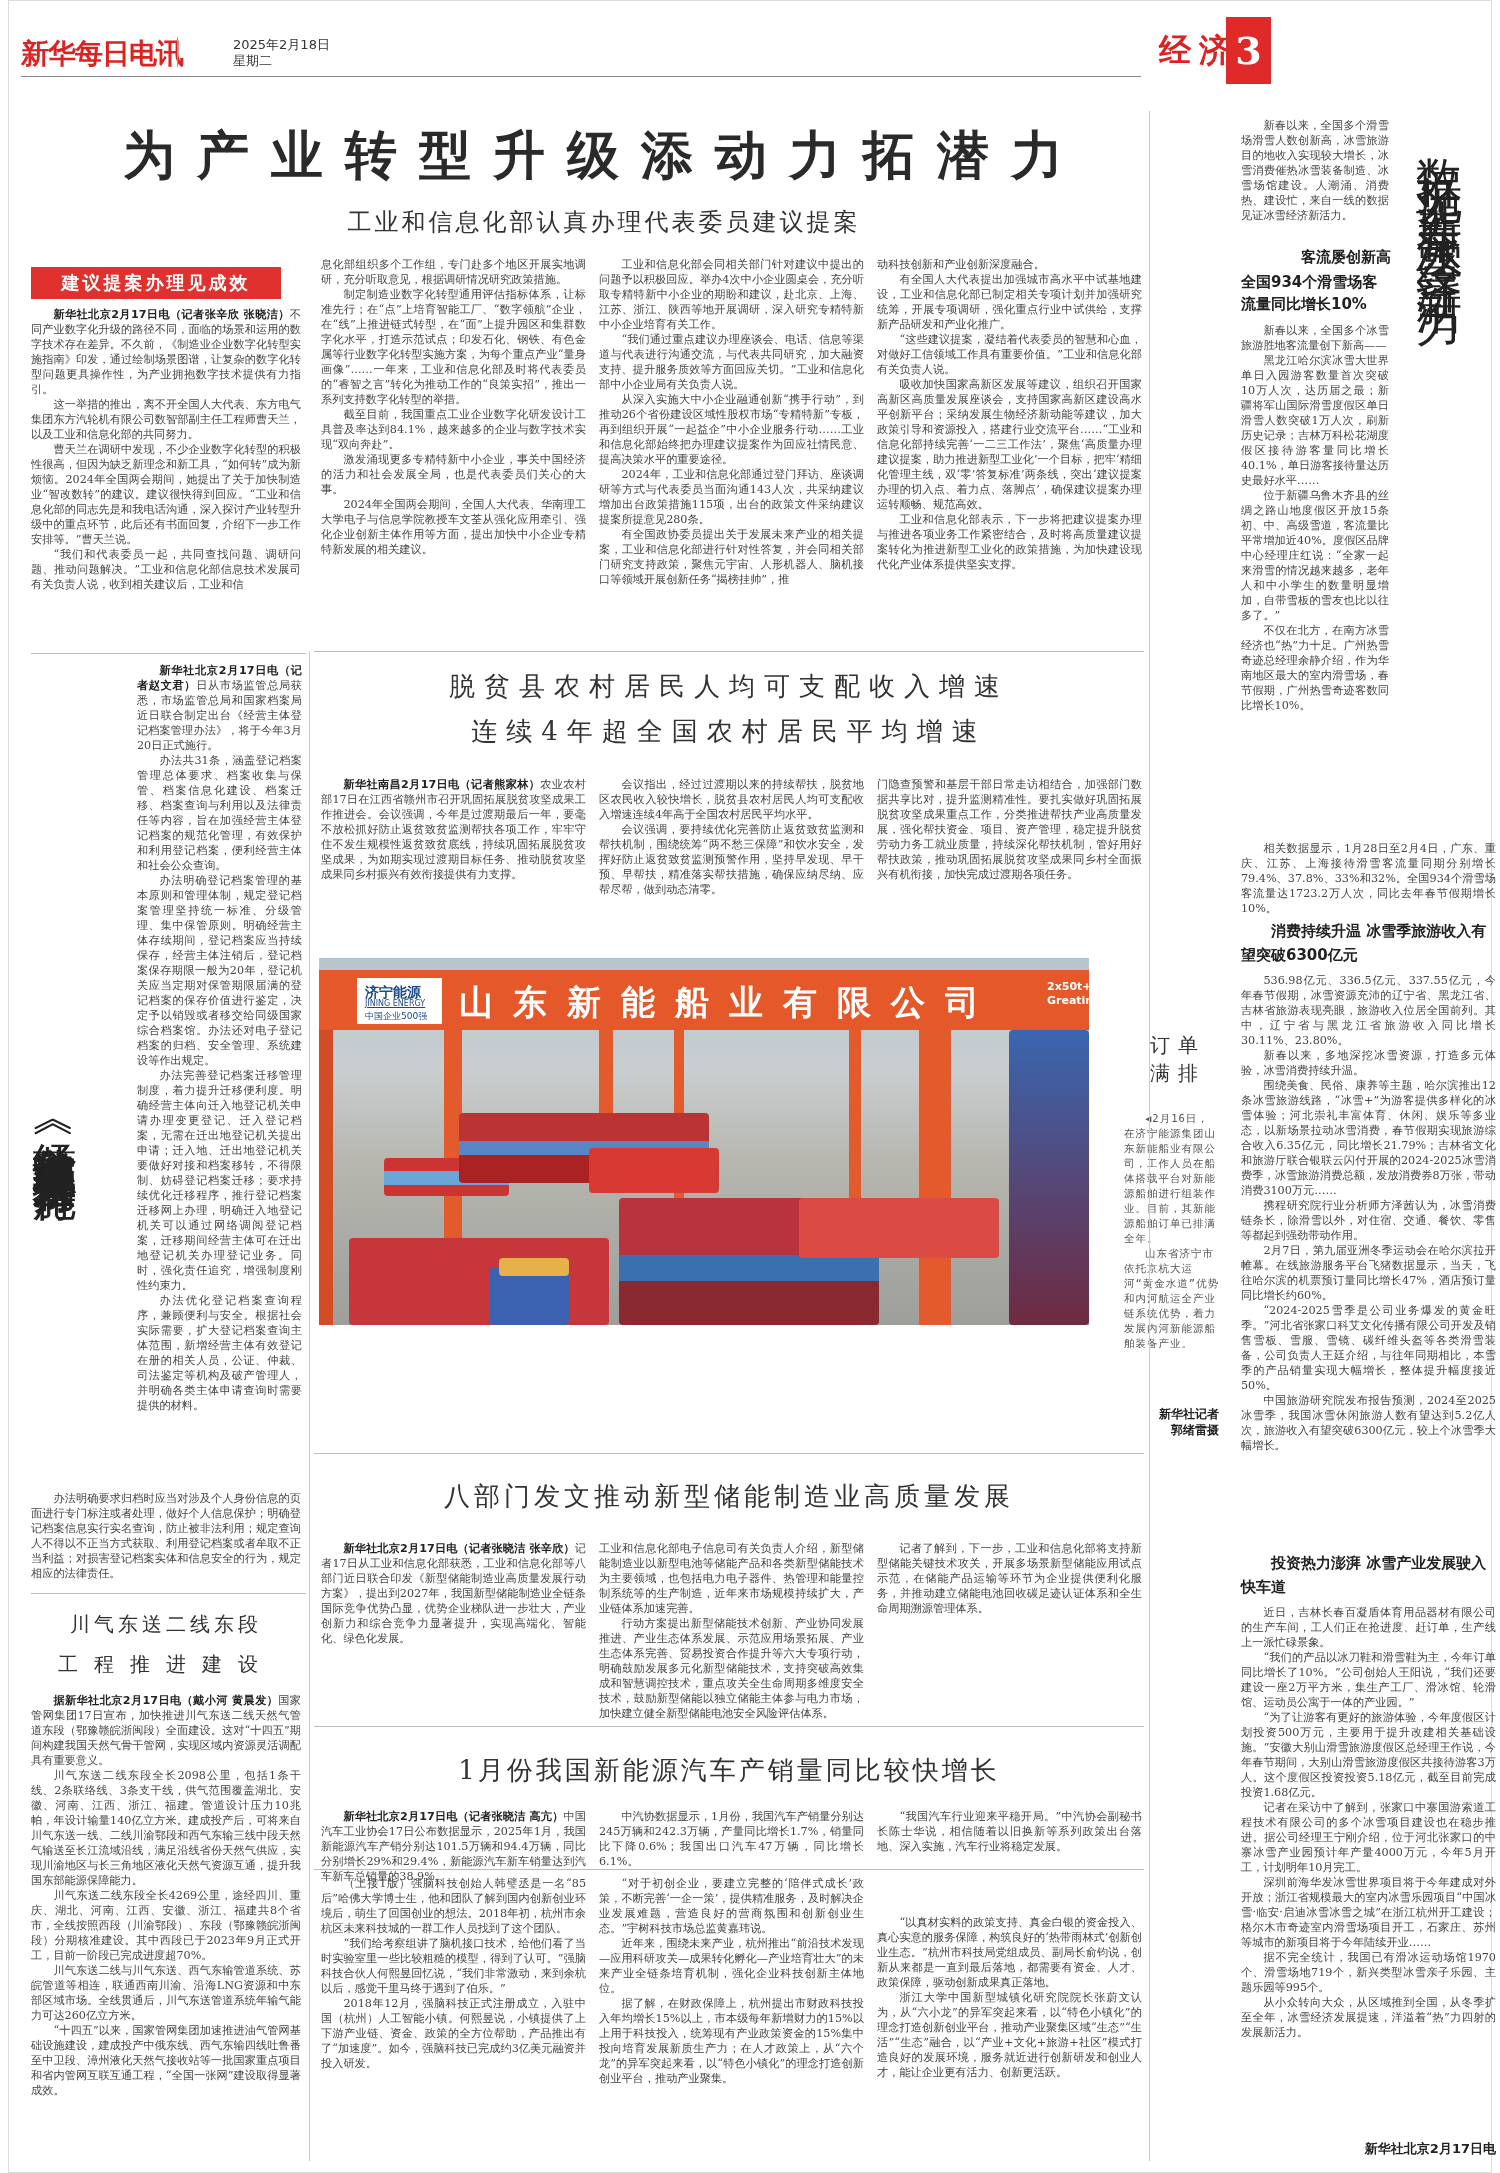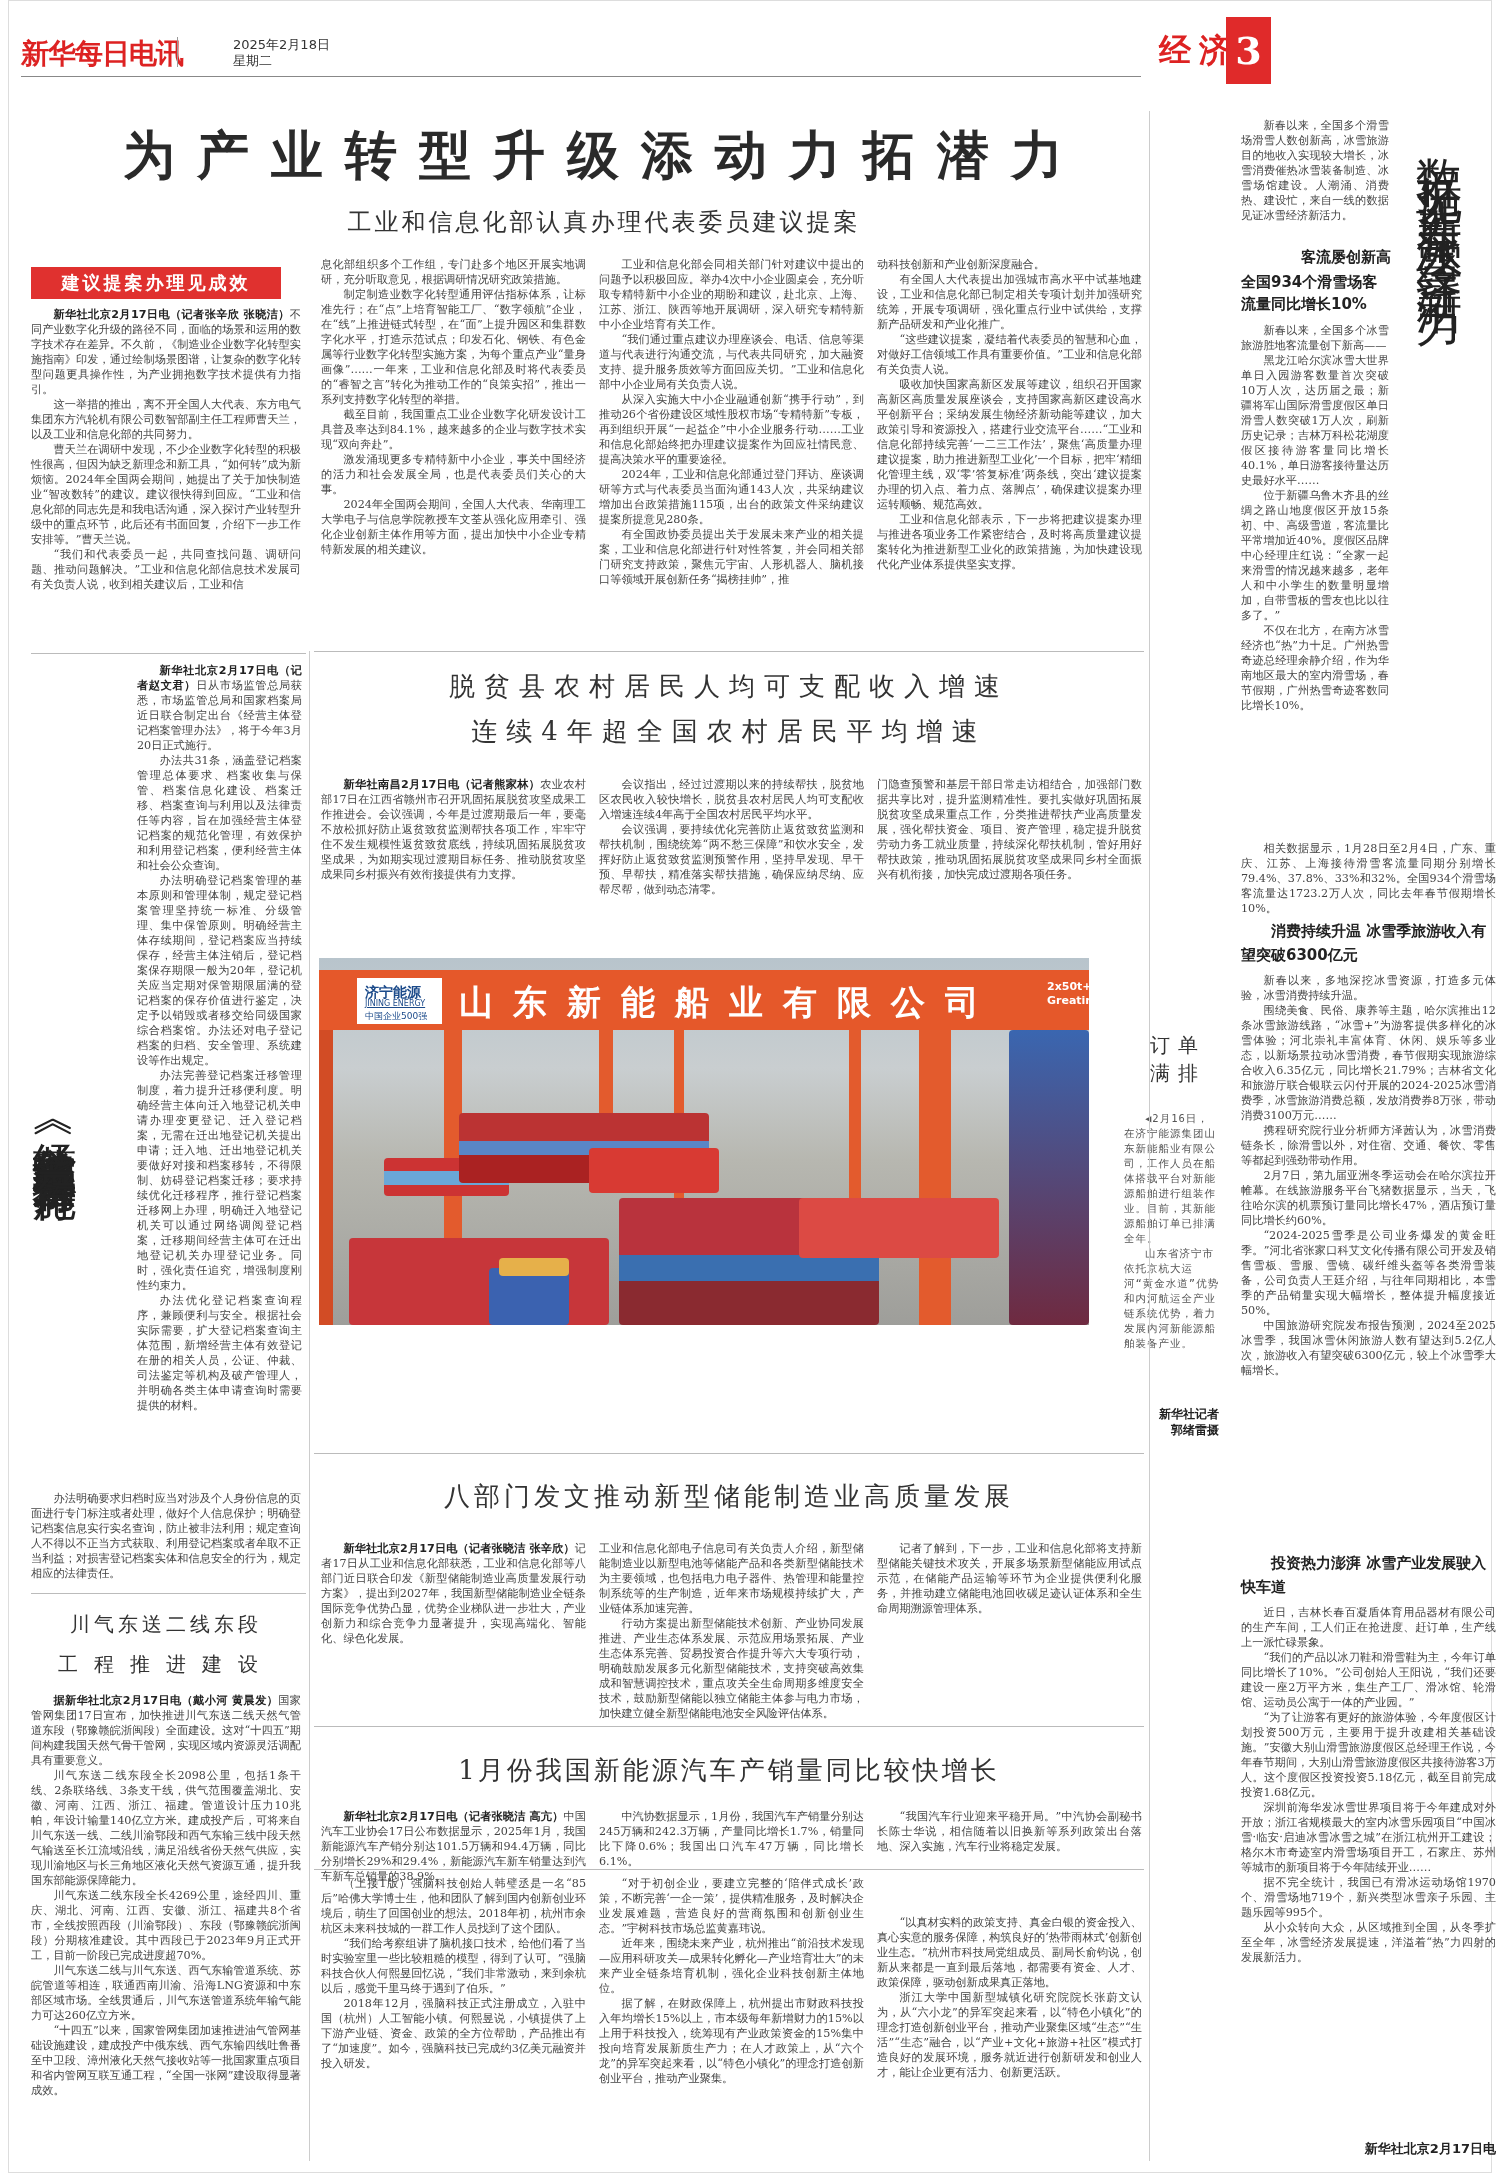--- a/index.html
+++ b/index.html
@@ -227,31 +227,33 @@
     <p>新春以来，全国多个冰雪旅游胜地客流量创下新高——</p>
     <p>黑龙江哈尔滨冰雪大世界单日入园游客数量首次突破10万人次，达历届之最；新疆将军山国际滑雪度假区单日滑雪人数突破1万人次，刷新历史记录；吉林万科松花湖度假区接待游客量同比增长40.1%，单日游客接待量达历史最好水平……</p>
     <p>位于新疆乌鲁木齐县的丝绸之路山地度假区开放15条初、中、高级雪道，客流量比平常增加近40%。度假区品牌中心经理庄红说：“全家一起来滑雪的情况越来越多，老年人和中小学生的数量明显增加，自带雪板的雪友也比以往多了。”</p>
     <p>不仅在北方，在南方冰雪经济也“热”力十足。广州热雪奇迹总经理余静介绍，作为华南地区最大的室内滑雪场，春节假期，广州热雪奇迹客数同比增长10%。</p>
   </div>
   <div class="abs body-text" style="left:1232px; top:840px; width:255px;">
     <p>相关数据显示，1月28日至2月4日，广东、重庆、江苏、上海接待滑雪客流量同期分别增长79.4%、37.8%、33%和32%。全国934个滑雪场客流量达1723.2万人次，同比去年春节假期增长10%。</p>
   </div>
   <div class="abs h-side" style="left:1232px; top:918px; width:255px; text-indent:2em;">消费持续升温 冰雪季旅游收入有望突破6300亿元</div>
   <div class="abs body-text" style="left:1232px; top:972px; width:255px;">
+    <p>536.98亿元、336.5亿元、337.55亿元，今年春节假期，冰雪资源充沛的辽宁省、黑龙江省、吉林省旅游表现亮眼，旅游收入位居全国前列。其中，辽宁省与黑龙江省旅游收入同比增长30.11%、23.80%。</p>
     <p>新春以来，多地深挖冰雪资源，打造多元体验，冰雪消费持续升温。</p>
     <p>围绕美食、民俗、康养等主题，哈尔滨推出12条冰雪旅游线路，“冰雪+”为游客提供多样化的冰雪体验；河北崇礼丰富体育、休闲、娱乐等多业态，以新场景拉动冰雪消费，春节假期实现旅游综合收入6.35亿元，同比增长21.79%；吉林省文化和旅游厅联合银联云闪付开展的2024-2025冰雪消费季，冰雪旅游消费总额，发放消费券8万张，带动消费3100万元……</p>
     <p>携程研究院行业分析师方泽茜认为，冰雪消费链条长，除滑雪以外，对住宿、交通、餐饮、零售等都起到强劲带动作用。</p>
     <p>2月7日，第九届亚洲冬季运动会在哈尔滨拉开帷幕。在线旅游服务平台飞猪数据显示，当天，飞往哈尔滨的机票预订量同比增长47%，酒店预订量同比增长约60%。</p>
     <p>“2024-2025雪季是公司业务爆发的黄金旺季。”河北省张家口科艾文化传播有限公司开发及销售雪板、雪服、雪镜、碳纤维头盔等各类滑雪装备，公司负责人王廷介绍，与往年同期相比，本雪季的产品销量实现大幅增长，整体提升幅度接近50%。</p>
     <p>中国旅游研究院发布报告预测，2024至2025冰雪季，我国冰雪休闲旅游人数有望达到5.2亿人次，旅游收入有望突破6300亿元，较上个冰雪季大幅增长。</p>
   </div>
   <div class="abs h-side" style="left:1232px; top:1550px; width:255px; text-indent:2em;">投资热力澎湃 冰雪产业发展驶入快车道</div>
   <div class="abs body-text" style="left:1232px; top:1604px; width:255px;">
     <p>近日，吉林长春百凝盾体育用品器材有限公司的生产车间，工人们正在抢进度、赶订单，生产线上一派忙碌景象。</p>
     <p>“我们的产品以冰刀鞋和滑雪鞋为主，今年订单同比增长了10%。”公司创始人王阳说，“我们还要建设一座2万平方米，集生产工厂、滑冰馆、轮滑馆、运动员公寓于一体的产业园。”</p>
     <p>“为了让游客有更好的旅游体验，今年度假区计划投资500万元，主要用于提升改建相关基础设施。”安徽大别山滑雪旅游度假区总经理王作说，今年春节期间，大别山滑雪旅游度假区共接待游客3万人。这个度假区投资投资5.18亿元，截至目前完成投资1.68亿元。</p>
+    <p>记者在采访中了解到，张家口中寨国游索道工程技术有限公司的多个冰雪项目建设也在稳步推进。据公司经理王宁刚介绍，位于河北张家口的中寨冰雪产业园预计年产量4000万元，今年5月开工，计划明年10月完工。</p>
     <p>深圳前海华发冰雪世界项目将于今年建成对外开放；浙江省规模最大的室内冰雪乐园项目“中国冰雪·临安·启迪冰雪冰雪之城”在浙江杭州开工建设；格尔木市奇迹室内滑雪场项目开工，石家庄、苏州等城市的新项目将于今年陆续开业……</p>
     <p>据不完全统计，我国已有滑冰运动场馆1970个、滑雪场地719个，新兴类型冰雪亲子乐园、主题乐园等995个。</p>
     <p>从小众转向大众，从区域推到全国，从冬季扩至全年，冰雪经济发展提速，洋溢着“热”力四射的发展新活力。</p>
   </div>
   <div class="abs credit" style="left:1232px; top:2140px; width:255px; font-size:13px;">新华社北京2月17日电</div>
 
 </div>
 
 </body></html>

